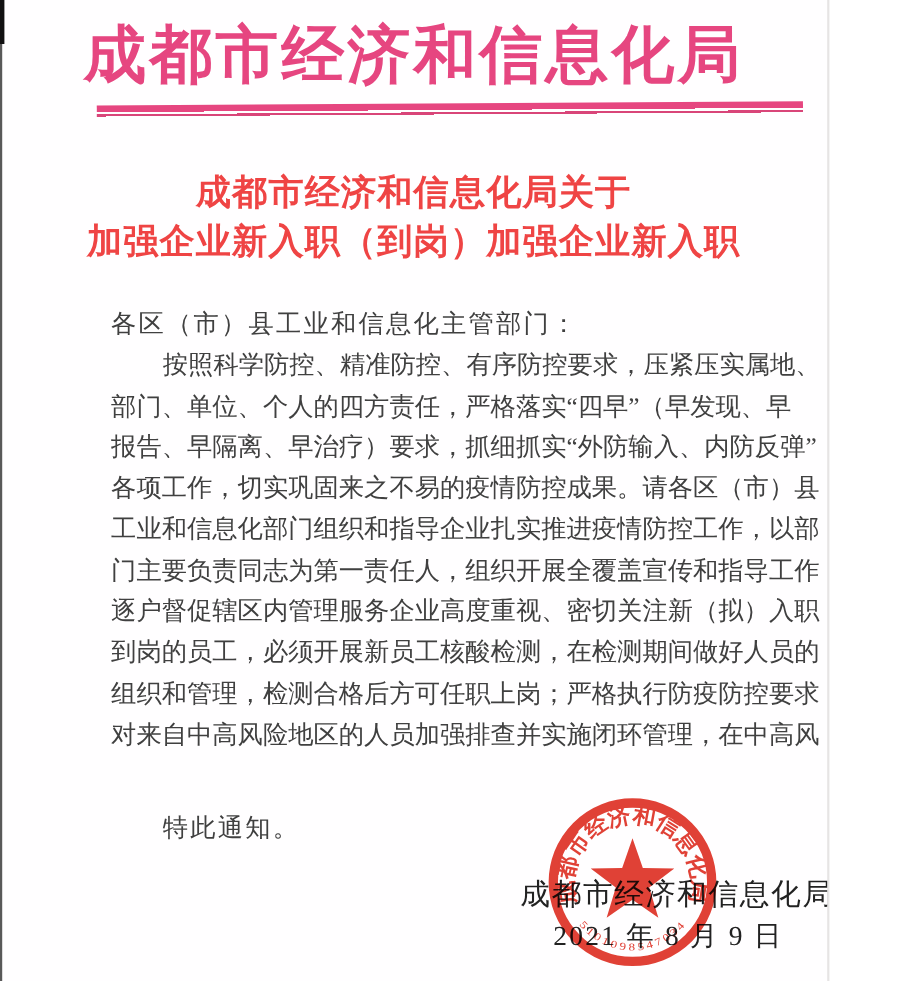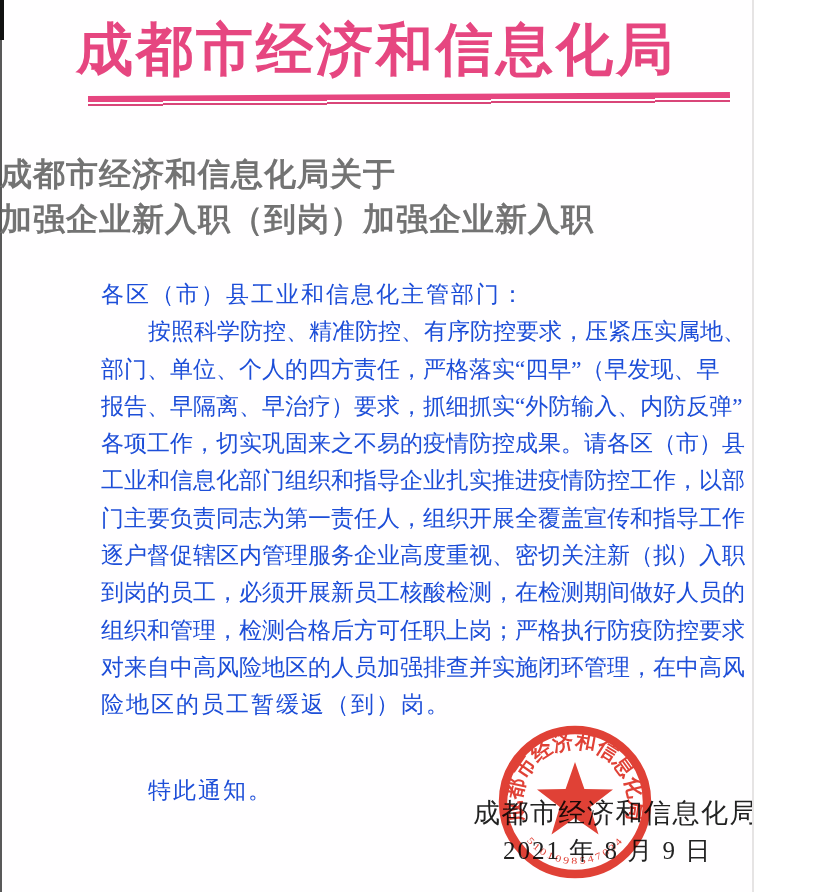--- a/index.html
+++ b/index.html
@@ -51,35 +51,35 @@
       #d94579 8px, #d94579 10px,
       transparent 10px);
     transform: rotate(-0.35deg);
   }
 
   
   .doc-title {
     position: absolute;
     left: 0; top: 152px;
     width: 100%;
-    text-align: left;
+    text-align: center;
     font-size: 32px;
     font-weight: bold;
-    color: #737373;
+    color: #ef4444;
     line-height: 45px;
     letter-spacing: 1px;
   }
 
   
   .body-block {
     position: absolute;
     left: 101px; top: 276px;
     width: 618px;
     font-size: 23px;
-    color: #1d4ed8;
+    color: #404040;
   }
   .body-line {
     height: 37.3px;
     line-height: 37.3px;
     white-space: nowrap;
   }
   .body-line.justify {
     display: flex;
     justify-content: space-between;
     align-items: baseline;
@@ -431,21 +431,20 @@
           <span>闭</span>
           <span>环</span>
           <span>管</span>
           <span>理</span>
           <span>，</span>
           <span>在</span>
           <span>中</span>
           <span>高</span>
           <span>风</span>
         </div>
-        <div class="body-line plain">险地区的员工暂缓返（到）岗。</div>
       </div>
     <div class="body-line plain closing">特此通知。</div>
   </div>
 
   <div class="sig-agency">成都市经济和信息化局</div>
 
   <div class="sig-date">2021 年 8 月 9 日</div>
 
   <svg class="seal" viewBox="-86 -86 172 172">
     <circle cx="0" cy="0" r="72" fill="none" stroke="#de3226" stroke-width="8.5"></circle>

